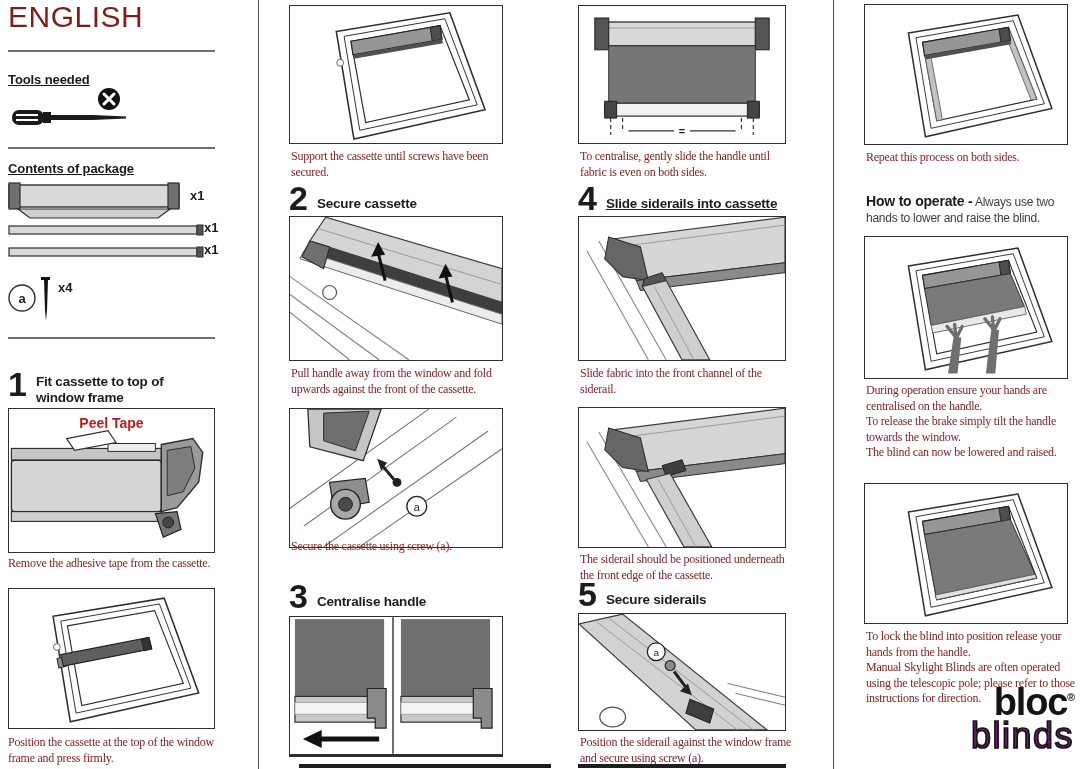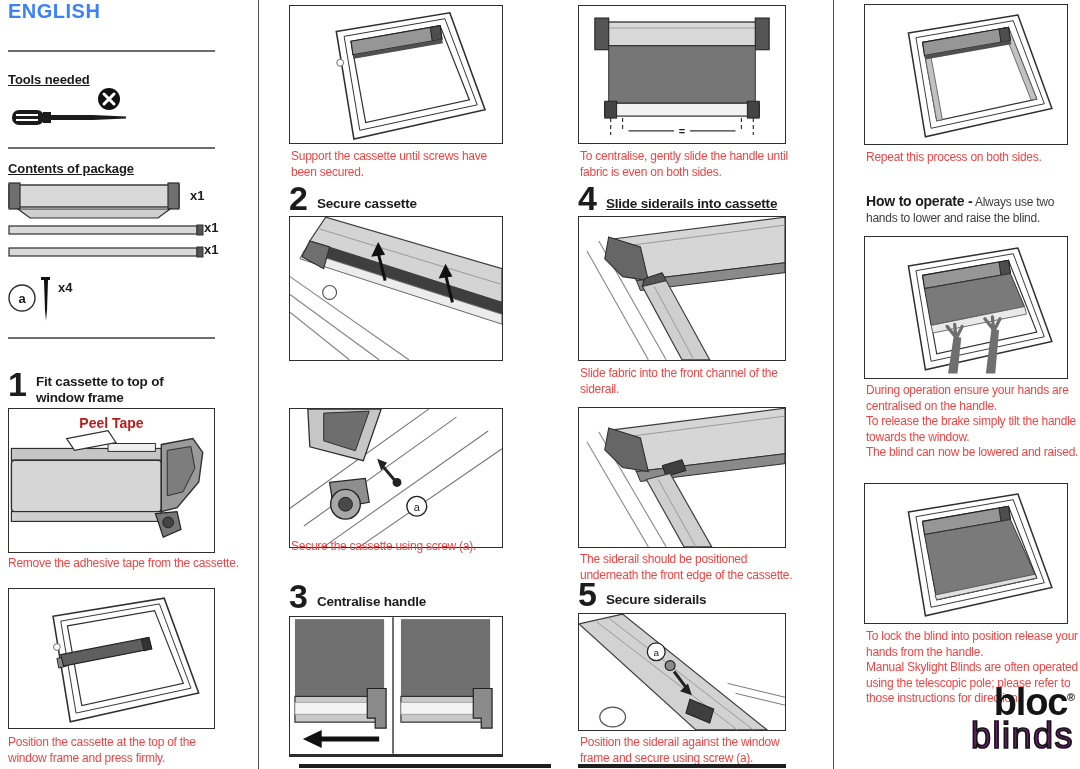--- a/index.html
+++ b/index.html
@@ -1,23 +1,23 @@
 <!DOCTYPE html>
 <html><head>
 <meta charset="utf-8">
 <style>
   html,body{margin:0;padding:0;background:#fff;}
   #page{position:relative;width:1080px;height:769px;background:#ffffff;overflow:hidden;
         font-family:"Liberation Sans",sans-serif;color:#3d3d3d;}
   .abs{position:absolute;}
   .vdivider{position:absolute;top:0;width:1.4px;height:769px;background:#4f4f4f;}
   .hrule{position:absolute;height:1.7px;background:#6e6e6e;}
-  .page-title{position:absolute;font-size:20px;font-weight:700;letter-spacing:.5px;color:#3b82f6;}
+  .page-title{position:absolute;font-size:30px;font-weight:400;letter-spacing:.5px;color:#7f1d1d;}
   .mini-head{position:absolute;font-size:13px;font-weight:700;color:#1b1b1b;letter-spacing:-.1px;text-decoration:underline;}
-  .caption{position:absolute;font-size:12px;line-height:1.3;color:#ef4444;letter-spacing:-.25px;}
+  .caption{position:absolute;font-size:12px;line-height:1.3;color:#7f1d1d;letter-spacing:-.25px;font-family:Liberation Serif, serif;}
   .qty{position:absolute;font-size:13px;font-weight:700;color:#1b1b1b;}
   .step{position:absolute;display:flex;align-items:flex-start;}
   .step-num{font-size:34px;font-weight:700;line-height:.85;color:#1c1c1c;}
   .step-title{font-size:13.5px;font-weight:700;color:#1c1c1c;margin-left:9px;margin-top:4px;
               line-height:1.18;letter-spacing:-.2px;}
   .panel{position:absolute;border:1.4px solid #2e2e2e;background:#fff;box-sizing:border-box;}
   .panel svg{display:block;width:100%;height:100%;}
   .panel-label{position:absolute;top:6px;left:0;width:100%;text-align:center;
                font-size:14px;font-weight:700;color:#b91c1c;}
   .thick-bottom{border-bottom-width:3px;}
@@ -154,20 +154,21 @@
       <g>
         <path d="M96,64 L89,36" stroke="#111" stroke-width="3" fill="none"></path>
         <polygon points="89,25 82,40 96,38" fill="#111"></polygon>
       </g>
       <g>
         <path d="M164,86 L157,58" stroke="#111" stroke-width="3" fill="none"></path>
         <polygon points="157,47 150,62 164,60" fill="#111"></polygon>
       </g>
     </svg>
   </div>
+  <div class="caption" style="left:291px;top:366px;width:228px;">Pull handle away from the window and fold upwards against the front of the cassette.</div>
 
   <div class="panel" style="left:289px;top:408px;width:214px;height:140px;">
     <svg viewBox="0 0 214 139">
       <path d="M0,100 L140,0 M14,118 L168,8 M34,139 L200,22 M70,139 L214,40" stroke="#777" stroke-width="1.1" fill="none"></path>
       <polygon points="18,0 92,0 74,52 20,38" fill="#c6c6c6" stroke="#2e2e2e" stroke-width="1.3"></polygon>
       <polygon points="34,4 80,2 66,42 34,32" fill="#6e6e6e" stroke="#2e2e2e" stroke-width="1"></polygon>
       <polygon points="40,74 76,70 80,94 44,100" fill="#8e8e8e" stroke="#222" stroke-width="1.2"></polygon>
       <circle cx="56" cy="96" r="15" fill="#a8a8a8" stroke="#222" stroke-width="1.4"></circle>
       <circle cx="56" cy="96" r="7" fill="#4a4a4a" stroke="#222" stroke-width="1"></circle>
       <g>

